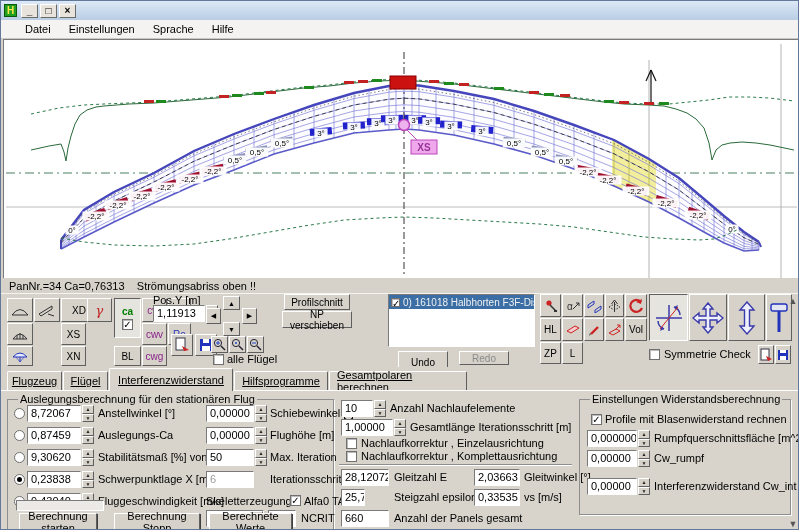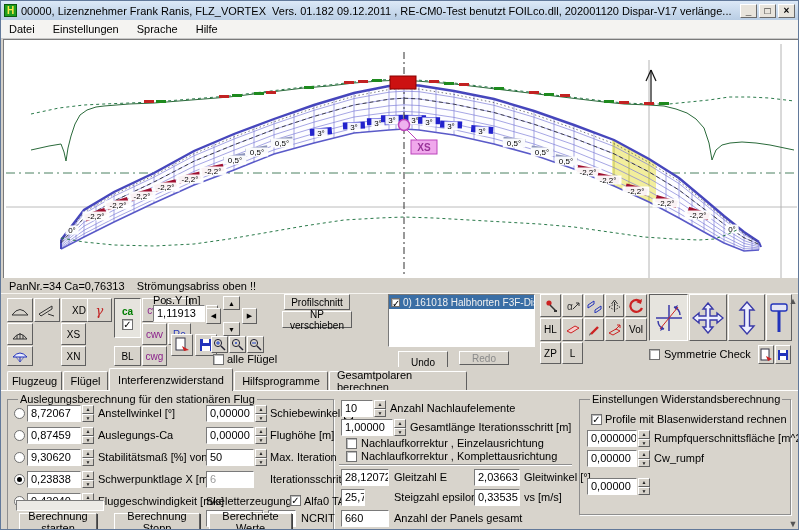--- a/index.html
+++ b/index.html
@@ -10,21 +10,21 @@
   .titlebar{position:absolute;left:0;top:0;width:100%;height:19px;
     background:linear-gradient(#dce9f7,#b9cde4);display:flex;align-items:center;padding:0 3px;gap:4px;}
   .appicon{width:13px;height:13px;background:#1f9e1f;color:#ffe94a;font-weight:bold;font-size:10px;
     display:inline-flex;align-items:center;justify-content:center;border:1px solid #0a5a0a;}
   .title{flex:1;white-space:pre;overflow:hidden;font-size:11px;}
   .winbtns{display:flex;gap:2px;}
   .wbtn{width:17px;height:14px;background:#e8e4dc;border:1px solid;border-color:#fff #6a6a6a #6a6a6a #fff;
     font-size:10px;line-height:11px;text-align:center;font-weight:bold;}
   
   .menubar{position:absolute;left:0;top:19px;width:100%;height:19px;background:#f4f3f1;
-    border-bottom:1px solid #c8c8c8;display:flex;align-items:center;gap:18px;padding:0 8px;}
+    border-bottom:1px solid #c8c8c8;display:flex;align-items:center;gap:18px;padding:0 24px;}
   .menuitem{cursor:default;}
   
   .canvas{position:absolute;left:2px;top:38px;width:795px;height:239px;background:#fff;
     border-top:1px solid #7a7a7a;border-left:1px solid #7a7a7a;}
   
   .statusline{position:absolute;left:8px;top:279px;white-space:pre;font-size:11px;}
   
   .toolbar{position:absolute;left:0;top:292px;width:100%;height:74px;background:#d6d2ca;border-top:1px solid #f6f4f0;}
   .tbtn{position:absolute;background:#d6d2ca;border:1px solid;border-color:#fff #5f5f5f #5f5f5f #fff;
     display:flex;align-items:center;justify-content:center;font-size:10px;padding:0;}
@@ -47,21 +47,21 @@
   .radio.sel::after{content:"";position:absolute;left:2px;top:2px;width:5px;height:5px;border-radius:50%;background:#000;}
   .listbox{position:absolute;left:387px;top:0px;width:147px;height:53px;background:#fff;
     border:1px solid;border-color:#7a7a7a #fff #fff #7a7a7a;overflow:hidden;}
   .listitem{height:14px;background:#3a6ea5;color:#f0f0f0;display:flex;align-items:center;gap:3px;
     padding:0 2px;white-space:nowrap;font-size:10px;}
   .listitem .cbx{position:static;width:9px;height:9px;flex:none;color:#000;}
   
   .tabstrip{position:absolute;left:0;top:366px;width:100%;height:23px;background:#d6d2ca;}
   .tab{position:absolute;top:4px;height:19px;background:#d6d2ca;border:1px solid #5f5f5f;border-bottom:none;
     border-top-color:#fff;border-left-color:#fff;border-radius:2px 2px 0 0;
-    display:flex;align-items:center;justify-content:center;padding:3px 7px;}
+    display:flex;align-items:center;justify-content:center;padding:3px 7px;text-decoration:underline;}
   .tab.active{top:1px;height:23px;z-index:3;background:#d8d4cc;}
   .formpanel{position:absolute;left:0;top:389px;width:100%;height:141px;background:#d8d4cc;border-top:1px solid #fff;}
   fieldset{position:absolute;margin:0;padding:0;border:1px solid #8e8e8e;box-shadow:1px 1px 0 rgba(255,255,255,.9);}
   legend{font-size:11px;padding:0 2px;margin-left:10px;}
   .etchline{position:absolute;border-top:1px solid #8e8e8e;border-bottom:1px solid #fff;}
   .drop{position:absolute;background:#fff;border:1px solid;border-color:#7a7a7a #fff #fff #7a7a7a;height:17px;
     font-size:11px;padding:1px 3px;}
   .drop .da{position:absolute;right:0;top:0;width:14px;height:15px;background:#d6d2ca;
     border:1px solid;border-color:#fff #5f5f5f #5f5f5f #fff;font-size:7px;text-align:center;line-height:14px;}
   .pushbtn{position:absolute;background:#d6d2ca;border:1px solid;border-color:#fff #5f5f5f #5f5f5f #fff;
@@ -70,21 +70,20 @@
   .sunkenbar{position:absolute;background:#eceae6;border:1px solid;border-color:#7a7a7a #fff #fff #7a7a7a;}
   svg text{font-family:"Liberation Sans",sans-serif;}
 </style>
 </head>
 <body>
 
 <div class="win">
 
   <div class="titlebar">
     <span class="appicon">H</span>
-    <span class="title">00000, Lizenznehmer Frank Ranis, FLZ_VORTEX  Vers. 01.182 09.12.2011 , RE-CM0-Test benutzt FOILco.dll, 202001120 Dispar-V17 verlänge...</span>
     <span class="winbtns">
       <span class="wbtn">_</span>
       <span class="wbtn">□</span>
       <span class="wbtn">×</span>
     </span>
   </div>
 
   <div class="menubar">
     <span class="menuitem">Datei</span>
     <span class="menuitem">Einstellungen</span>
@@ -628,16 +627,17 @@
     <span class="spin" style="left:637px;top:59px">
         <span>▲</span>
         <span>▼</span>
       </span>
     <span class="lbl" style="left:653px;top:61px">Cw_rumpf</span>
     <span class="field" style="left:586px;top:87px;width:50px">0,00000</span>
     <span class="spin" style="left:637px;top:87px">
         <span>▲</span>
         <span>▼</span>
       </span>
+    <span class="lbl" style="left:653px;top:89px">Interferenzwiderstand Cw_int</span>
 
     <span class="scrollarrow" style="left:786px;top:128px">▼</span>
   </div>
 </div>
 
 </body></html>

